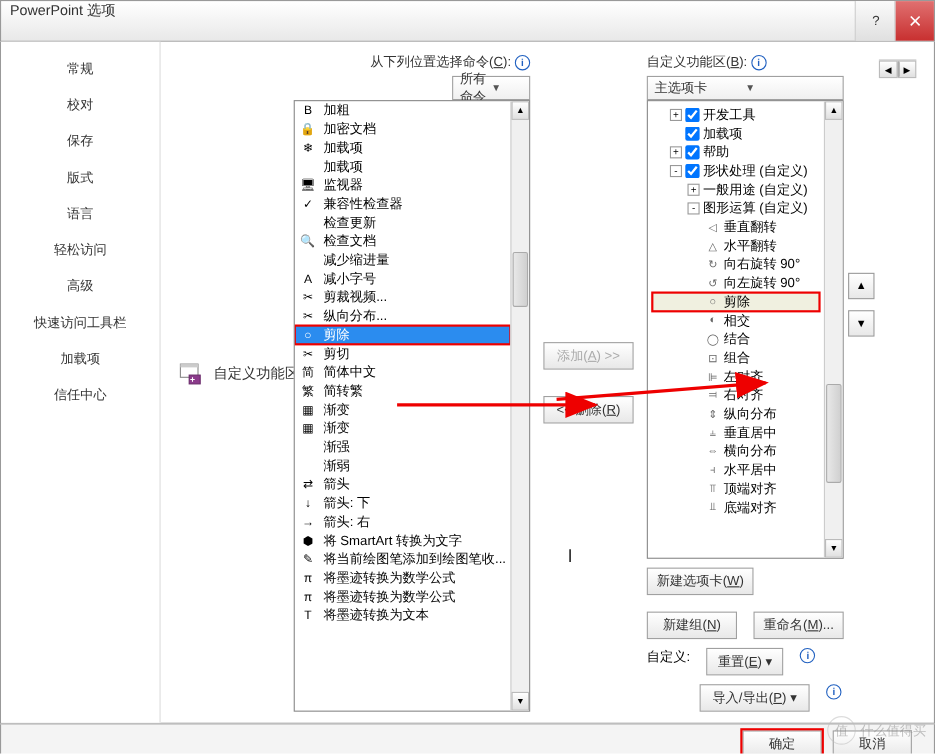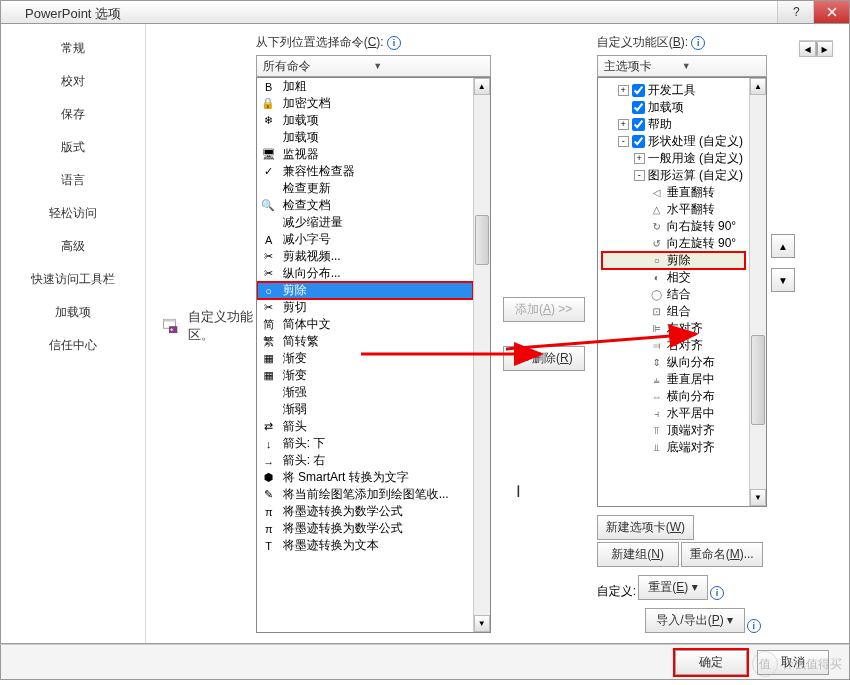--- a/index.html
+++ b/index.html
@@ -1,38 +1,38 @@
 <!DOCTYPE html>
 <html><head>
 <meta charset="utf-8">
 <style>
 * { box-sizing: border-box; margin: 0; padding: 0; font-family: "Microsoft YaHei", "SimSun", sans-serif; font-size: 12px; }
 body { background: #fff; width: 850px; height: 685px; overflow: hidden; position: relative; }
 
-.titlebar { height: 24px; background: linear-gradient(#fff, #e8e8e8); border: 1px solid #999; display: flex; align-items: flex-end; padding-left: 24px; }
+.titlebar { height: 38px; background: linear-gradient(#fff, #e8e8e8); border: 1px solid #999; display: flex; align-items: flex-start; padding-left: 8px; }
 .titlebar .title { flex: 1; color: #333; font-size: 13px; }
 .titlebar .winbtns { display: flex; height: 100%; }
 .titlebar .winbtn { width: 36px; display: flex; align-items: center; justify-content: center; border-left: 1px solid #ccc; background: linear-gradient(#fafafa, #e0e0e0); }
 .titlebar .winbtn.close { background: linear-gradient(#e07070, #c83030); color: #fff; }
 .titlebar .winbtn svg { width: 12px; height: 12px; }
 
 .dialog-body { display: flex; height: 620px; border: 1px solid #999; border-top: none; background: #fff; }
 
 .sidebar { width: 145px; border-right: 1px solid #ddd; background: #fff; padding-top: 8px; text-align: center; }
 .sidebar-item { padding: 8px 14px; cursor: pointer; color: #333; }
 .sidebar-item.selected { background: #d8d8d8; }
 
 .content { flex: 1; padding: 10px 16px; position: relative; display: flex; flex-direction: row; }
 
 .section-header { display: flex; align-items: center; gap: 8px; margin-bottom: 16px; }
 .section-icon { width: 24px; height: 24px; }
 .section-title { color: #333; font-size: 13px; }
 
 .two-col { display: flex; gap: 8px; flex: 1; min-height: 0; }
-.col-left { width: 235px; display: flex; flex-direction: column; }
+.col-left { width: 197px; display: flex; flex-direction: column; align-items: flex-end; }
 .col-middle { width: 90px; display: flex; flex-direction: column; justify-content: center; align-items: center; gap: 24px; }
 .col-right { flex: 1; display: flex; flex-direction: column; }
 
 .col-label { margin-bottom: 4px; color: #333; }
 .col-label u { text-decoration: underline; }
 
 .dropdown { border: 1px solid #a0a0a0; background: linear-gradient(#fff, #f0f0f0); height: 22px; display: flex; align-items: center; padding: 0 6px; cursor: pointer; }
 .dropdown span { flex: 1; color: #333; }
 .dropdown .arrow { font-size: 9px; color: #555; }
 
@@ -58,21 +58,21 @@
 .tree-row input[type=checkbox] { width: 13px; height: 13px; }
 .tree-row .ticon { width: 14px; height: 14px; display: flex; align-items: center; justify-content: center; font-size: 10px; color: #666; }
 .tree-row.highlighted { background: #f0f0e0; outline: 2px solid #e00; outline-offset: -1px; }
 .indent-1 { padding-left: 16px; }
 .indent-2 { padding-left: 32px; }
 .indent-3 { padding-left: 48px; }
 
 .right-btn-col { position: absolute; right: 4px; top: 200px; display: flex; flex-direction: column; gap: 10px; }
 .sq-btn { width: 24px; height: 24px; border: 1px solid #999; background: linear-gradient(#fff,#e8e8e8); display: flex; align-items: center; justify-content: center; font-size: 10px; }
 
-.below-tree { margin-top: 8px; display: flex; gap: 2px; flex-wrap: wrap; align-items: flex-end; }
+.below-tree { margin-top: 8px; display: flex; gap: 15px; flex-wrap: wrap; align-items: flex-start; }
 
 .info-icon { width: 14px; height: 14px; border-radius: 50%; border: 1px solid #2060c0; color: #2060c0; display: inline-flex; align-items: center; justify-content: center; font-size: 9px; font-weight: bold; }
 
 .footer { height: 36px; border: 1px solid #999; border-top: 1px solid #ccc; display: flex; justify-content: flex-end; align-items: center; gap: 10px; padding-right: 20px; background: #f4f4f4; }
 .footer .btn { min-width: 72px; }
 .footer .btn.primary { outline: 2px solid #e00; }
 
 .hscroll { height: 17px; background: #f0f0f0; border-top: 1px solid #ccc; display: flex; }
 .hscroll .scrollbar-btn { width: 17px; height: 100%; }
 .hscroll .htrack { flex: 1; position: relative; }

